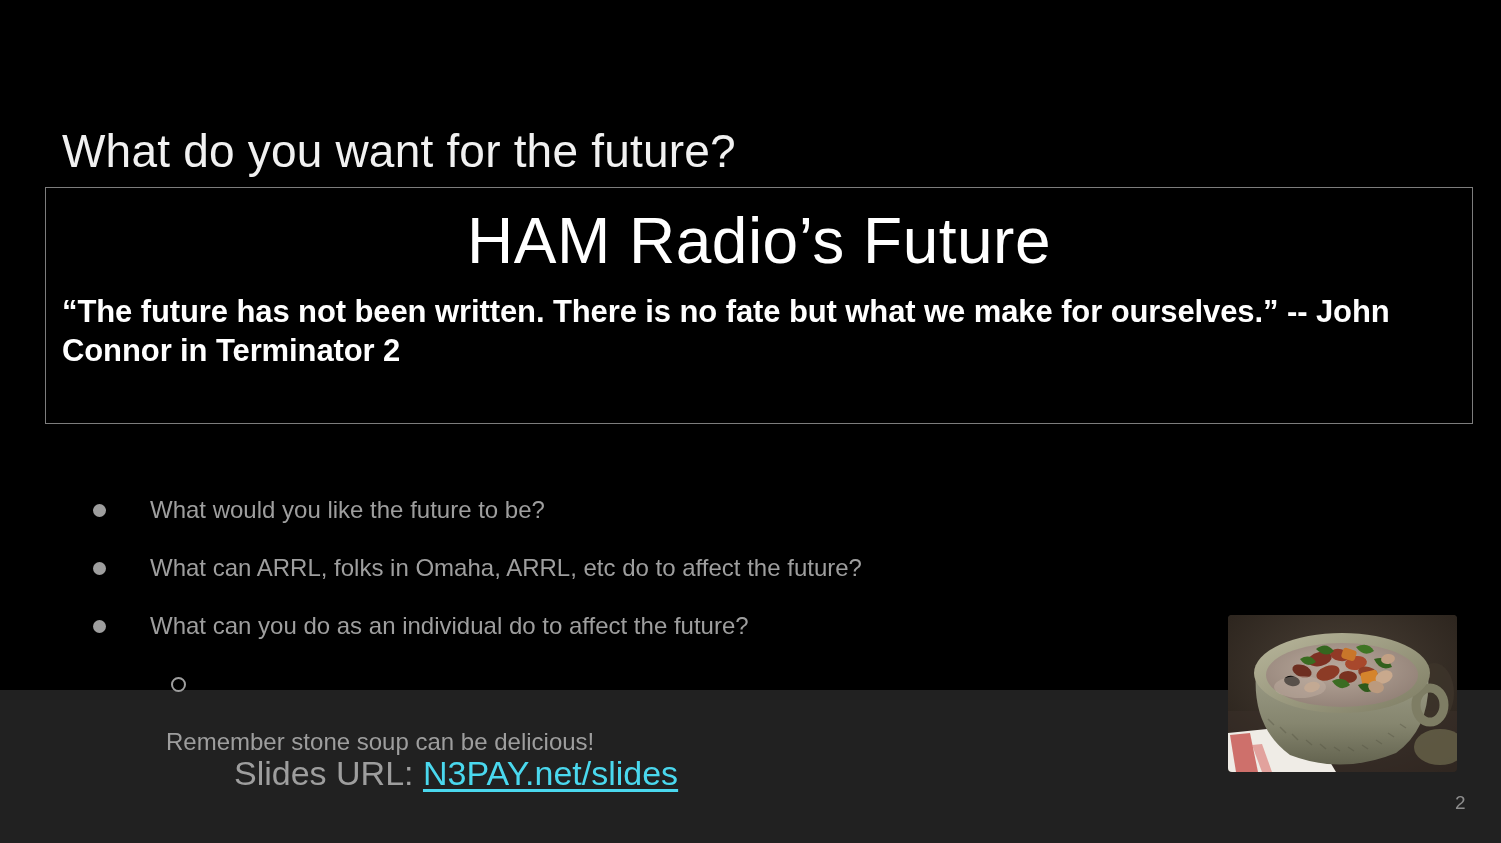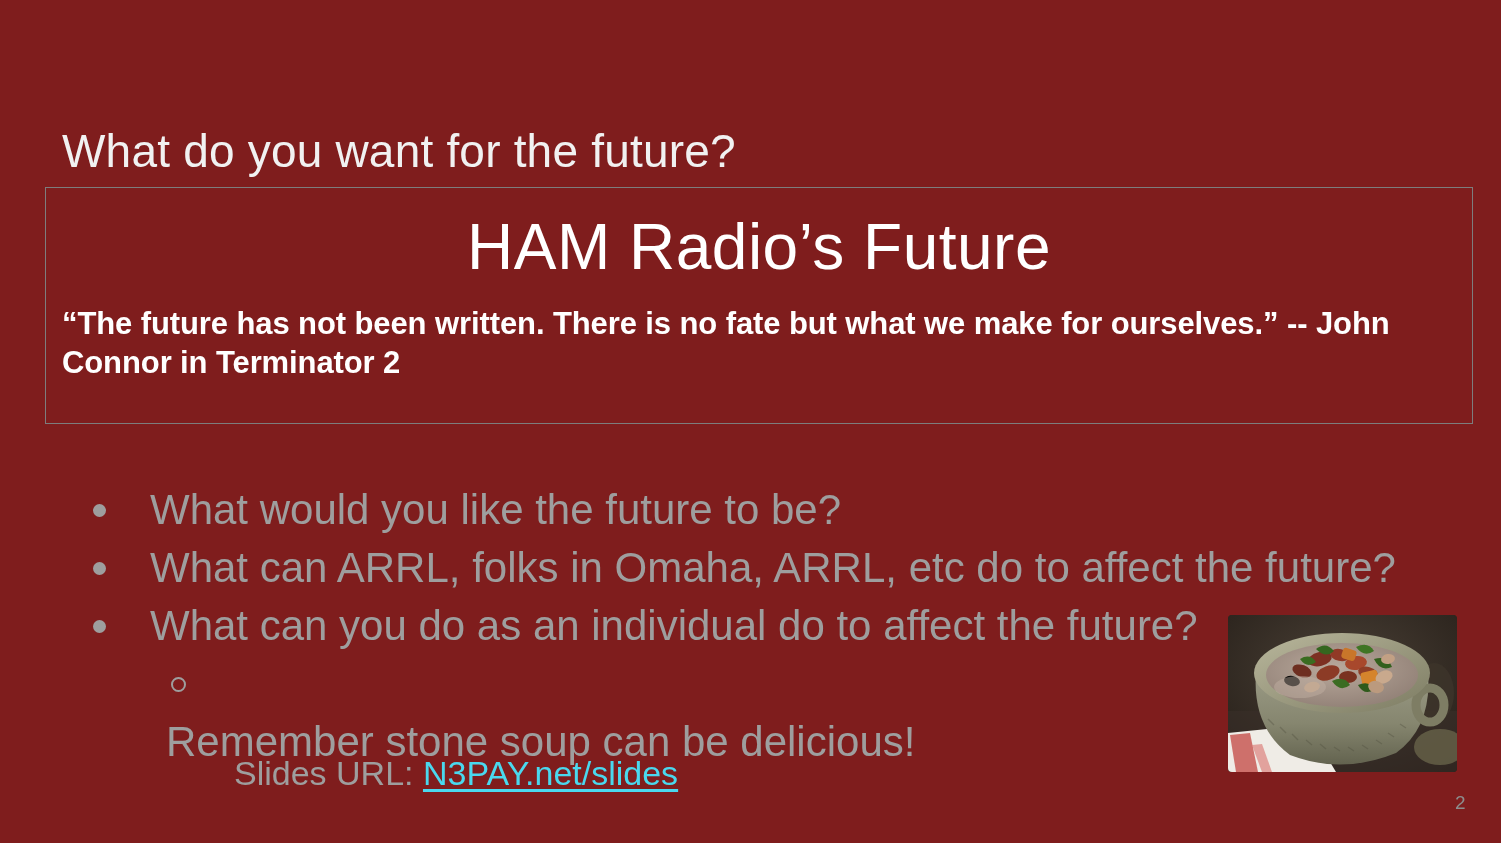--- a/index.html
+++ b/index.html
@@ -11,22 +11,22 @@
     width: 1501px;
     height: 843px;
     overflow: hidden;
     font-family: "Liberation Sans", sans-serif;
     -webkit-font-smoothing: antialiased;
   }
 
   .slide {
     position: relative;
     width: 1501px;
-    height: 843px;
-    background: #7f1d1d;
+    height: 690px;
+    background: #000000;
     box-sizing: border-box;
   }
 
   
   .slide-title {
     position: absolute;
     left: 62px;
     top: 92px;
     font-size: 46px;
     line-height: 56px;
@@ -40,21 +40,21 @@
   .quote-box {
     position: absolute;
     left: 45px;
     top: 187px;
     width: 1428px;
     height: 237px;
     border: 1px solid #7d7d7d;
     box-sizing: border-box;
   }
   .box-heading {
-    margin: 14px;
+    margin: 8px;
     padding: 8px 0 0 0;
     text-align: center;
     font-size: 64px;
     line-height: 74px;
     font-weight: 400;
     color: #ffffff;
     letter-spacing: 0.5px;
   }
   .box-quote {
     margin: 0;
@@ -69,21 +69,21 @@
   
   .bullets {
     position: absolute;
     left: 88px;
     top: 481px;
     width: 1340px;
   }
   .bullet-row {
     display: flex;
     align-items: flex-start;
-    font-size: 42px;
+    font-size: 24px;
     line-height: 58px;
     color: #9e9e9e;
   }
   .bullet-row.level-2 {
     padding-left: 78px;
     line-height: 58px;
     flex-direction: column;
   }
   .marker {
     flex: 0 0 auto;

